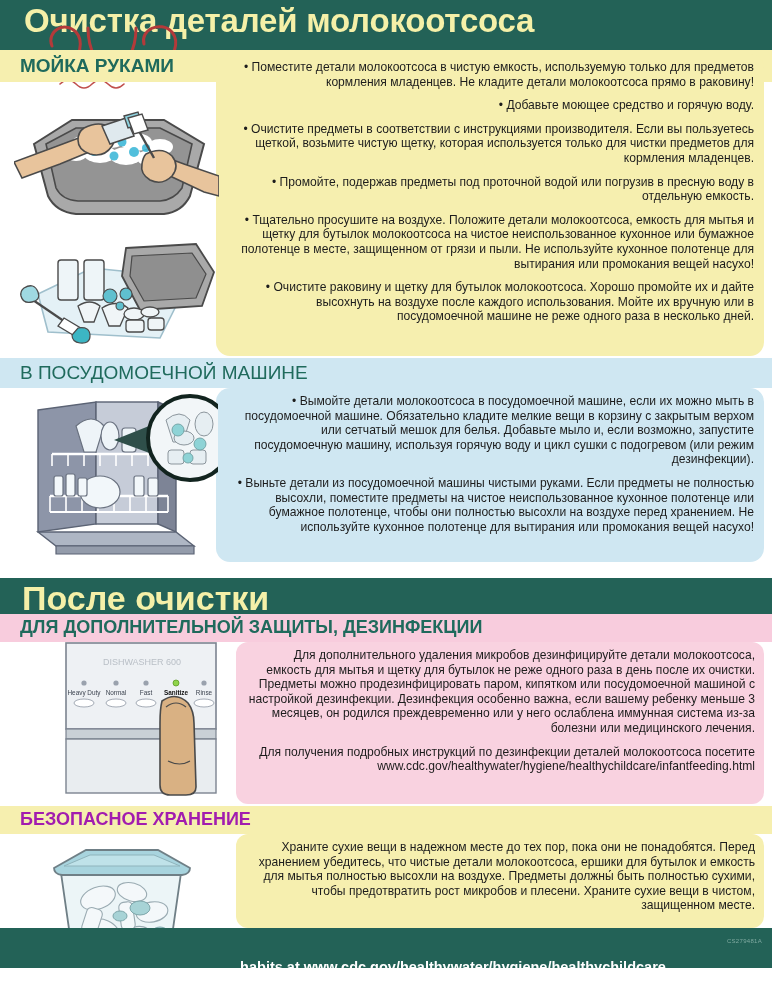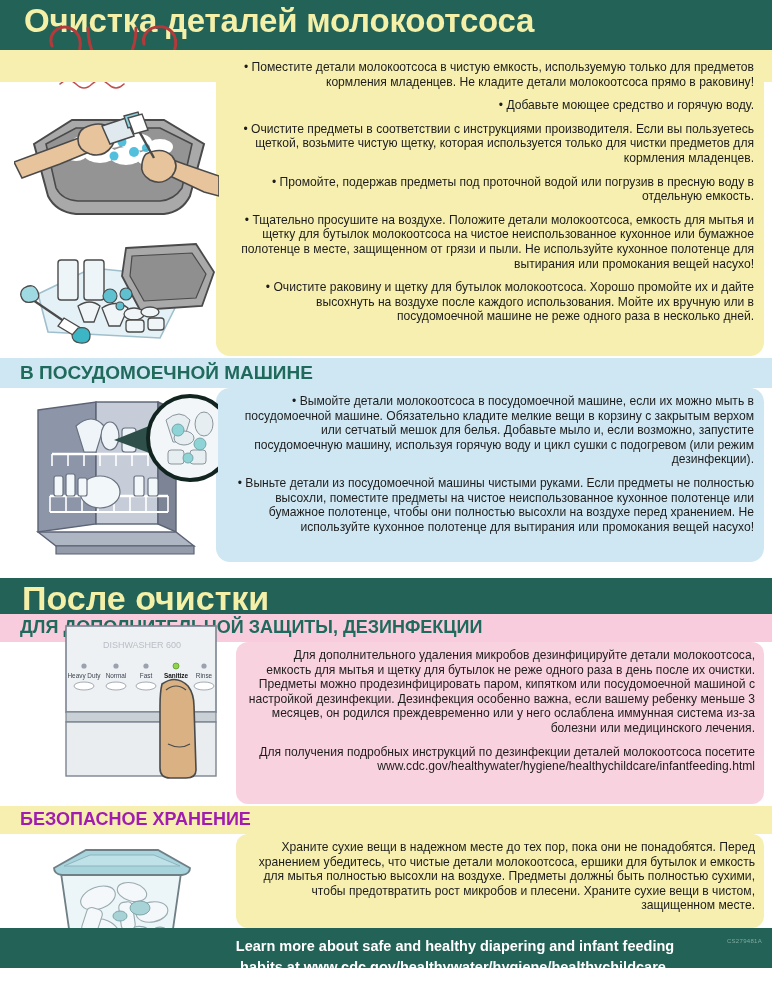--- a/index.html
+++ b/index.html
@@ -75,21 +75,21 @@
   
   .band-dish-headstrip {
     position: absolute;
     left: 0; top: 358px;
     width: 772px; height: 30px;
     background: #cfe7f2;
   }
   .band-dish-label {
     position: absolute;
     left: 20px; top: 362px;
-    font-size: 19px; font-weight: bold; color: #1f6a5c;
+    font-size: 19px; font-weight: normal; color: #1f6a5c;
   }
   .panel-blue {
     position: absolute;
     left: 216px; top: 388px;
     width: 548px; height: 174px;
     background: #cfe7f2;
     border-radius: 14px;
   }
 
   
@@ -227,20 +227,21 @@
       <path d="M108 30 C104 16, 124 6, 136 18 C144 28, 138 46, 126 50 C116 53, 110 46, 110 38"></path>
     </g>
     <g fill="none" stroke="#c0504d" stroke-width="1.6" stroke-linecap="round">
       <path d="M4 58 q6 -10 12 0 q6 10 12 0 q6 -10 12 0 q6 10 12 0 q6 -10 12 0 q6 10 12 0 q6 -10 12 0 q6 10 12 0"></path>
       <path d="M24 70 q8 -8 16 0 q8 8 16 0 q8 -8 16 0 q8 8 16 0"></path>
       <path d="M60 40 q10 -6 20 0 q10 6 20 0"></path>
     </g>
   </svg>
 
   <div class="band-handwash-headstrip"></div>
+  <div class="band-handwash-label sec-head-text">МОЙКА РУКАМИ</div>
 
   <div class="panel-yellow-1"></div>
 
   <div class="body-text txt-hand">
     <p class="bullet-row">• Поместите детали молокоотсоса в чистую емкость, используемую только для предметов кормления младенцев. Не кладите детали молокоотсоса прямо в раковину!</p>
     <p class="bullet-row">• Добавьте моющее средство и горячую воду.</p>
     <p class="bullet-row">• Очистите предметы в соответствии с инструкциями производителя. Если вы пользуетесь щеткой, возьмите чистую щетку, которая используется только для чистки предметов для кормления младенцев.</p>
     <p class="bullet-row">• Промойте, подержав предметы под проточной водой или погрузив в пресную воду в отдельную емкость.</p>
     <p class="bullet-row">• Тщательно просушите на воздухе. Положите детали молокоотсоса, емкость для мытья и щетку для бутылок молокоотсоса на чистое неиспользованное кухонное или бумажное полотенце в месте, защищенном от грязи и пыли. Не используйте кухонное полотенце для вытирания или промокания вещей насухо!</p>
     <p class="bullet-row">• Очистите раковину и щетку для бутылок молокоотсоса. Хорошо промойте их и дайте высохнуть на воздухе после каждого использования. Мойте их вручную или в посудомоечной машине не реже одного раза в несколько дней.</p>
@@ -389,21 +390,21 @@
   <div class="band-pink-headstrip"></div>
   <div class="band-pink-label sec-head-text">ДЛЯ ДОПОЛНИТЕЛЬНОЙ ЗАЩИТЫ, ДЕЗИНФЕКЦИИ</div>
 
   <div class="panel-pink"></div>
 
   <div class="body-text txt-pink">
     <p>Для дополнительного удаления микробов дезинфицируйте детали молокоотсоса, емкость для мытья и щетку для бутылок не реже одного раза в день после их очистки. Предметы можно продезинфицировать паром, кипятком или посудомоечной машиной с настройкой дезинфекции. Дезинфекция особенно важна, если вашему ребенку меньше 3 месяцев, он родился преждевременно или у него ослаблена иммунная система из-за болезни или медицинского лечения.</p>
     <p>Для получения подробных инструкций по дезинфекции деталей молокоотсоса посетите www.cdc.gov/healthywater/hygiene/healthychildcare/infantfeeding.html</p>
   </div>
 
-  <div class="illu" style="left:50px; top:620px;">
+  <div class="illu" style="left:50px; top:637px;">
     <svg width="190" height="160" viewBox="0 0 190 160">
       <rect x="16" y="6" width="150" height="86" fill="#eef1f4" stroke="#7c8490" stroke-width="1.6"></rect>
       <rect x="16" y="92" width="150" height="10" fill="#c9d0d6" stroke="#7c8490" stroke-width="1.2"></rect>
       <rect x="16" y="102" width="150" height="54" fill="#e9edf0" stroke="#7c8490" stroke-width="1.4"></rect>
       <text x="92" y="28" text-anchor="middle" font-family="Liberation Sans, sans-serif" font-size="9" fill="#b9bfc6">DISHWASHER 600</text>
       <g font-family="Liberation Sans, sans-serif" font-size="6.4" fill="#3d4450" text-anchor="middle">
         <circle cx="34" cy="46" r="2.6" fill="#9aa2ad"></circle>
         <text x="34" y="58">Heavy Duty</text>
         <ellipse cx="34" cy="66" rx="10" ry="4" fill="#ffffff" stroke="#9aa2ad" stroke-width="0.9"></ellipse>
 
@@ -460,18 +461,18 @@
         <ellipse cx="96" cy="78" rx="7" ry="5"></ellipse>
       </g>
 
       <path d="M30 30 L62 12 L134 12 L166 30 Q166 36 158 37 L38 37 Q30 36 30 30 Z" fill="#a8d4de" stroke="#6f7f86" stroke-width="1.8"></path>
       <path d="M40 28 L66 17 L130 17 L156 28 Z" fill="#bfe2e9" stroke="#8fb4bc" stroke-width="1"></path>
     </svg>
   </div>
 
   <div class="footer"></div>
   <div class="footer-text">
-    <span>Learn more about safe and healthy diapering and infant feeding</span><br>
+    <br>
     <span>habits at </span><span class="footer-link">www.cdc.gov/healthywater/hygiene/healthychildcare.</span>
   </div>
   <div class="doc-code">CS279481A</div>
 
 </div>
 
 </body></html>

